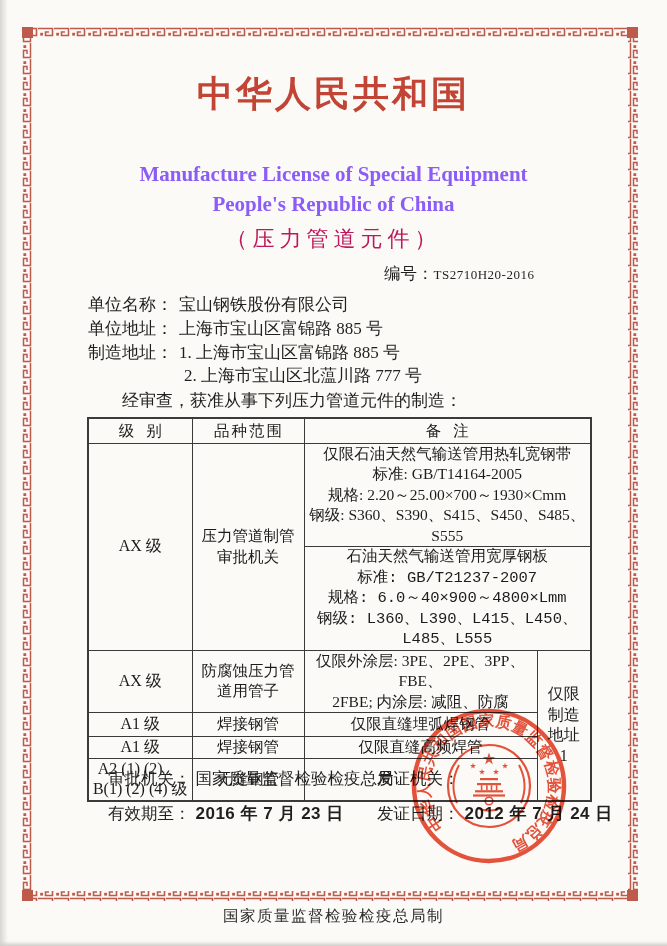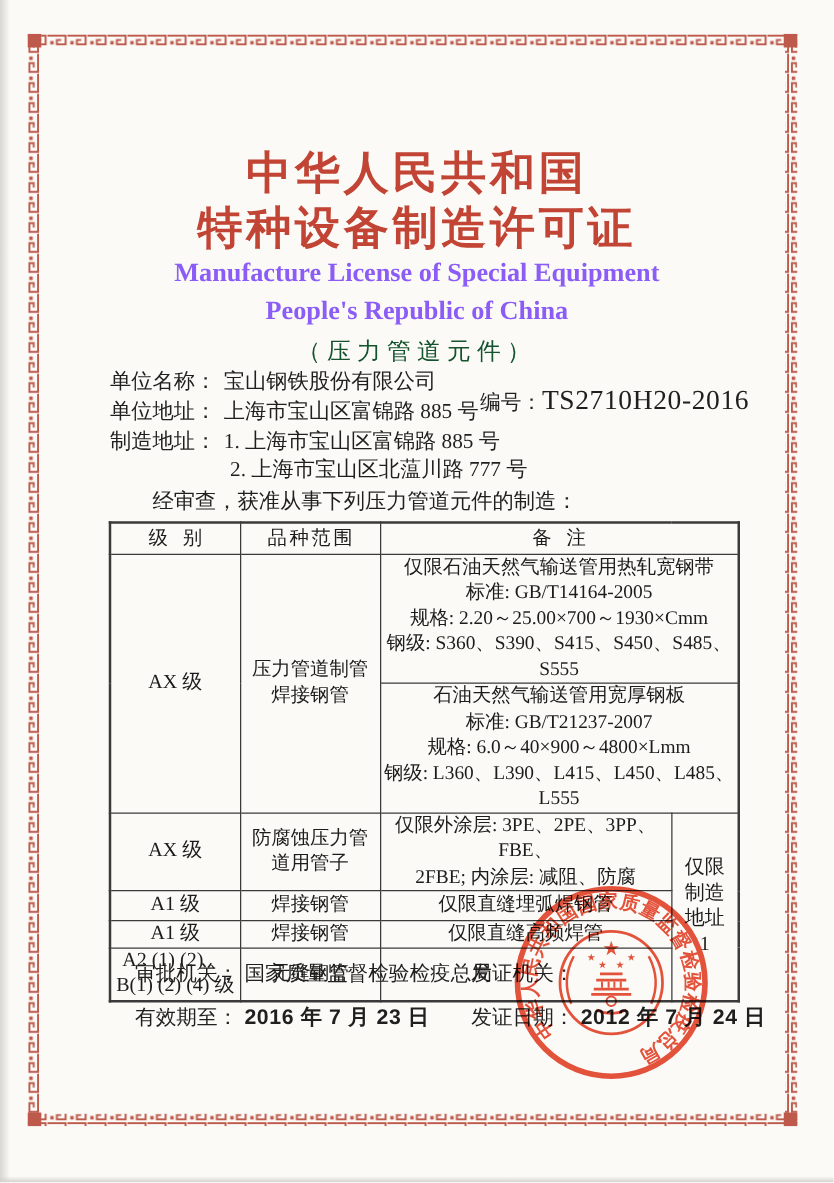--- a/index.html
+++ b/index.html
@@ -24,51 +24,51 @@
   .edge-left{position:absolute;left:0;top:0;width:8px;height:100%;
     background:linear-gradient(to right,#d8d6d2,rgba(216,214,210,0));}
   .edge-bottom{position:absolute;left:0;bottom:0;width:100%;height:5px;
     background:linear-gradient(to top,#d2d0cc,rgba(210,208,204,0));}
 
   .frame{position:absolute;left:22px;top:27px;}
   .frame .mpath{fill:none;stroke:var(--border-red);stroke-width:1.6;}
   .frame .mdot{fill:var(--border-red);}
   .frame .corner{fill:var(--border-red);}
 
-  .abs{position:absolute;margin-top:44px;}
+  .abs{position:absolute;}
   .center{left:0;width:100%;text-align:center;}
 
   .title-cn{font-size:36px;font-weight:bold;color:var(--title-red);
     letter-spacing:3px;line-height:1;}
   .title-en{font-size:21px;font-weight:bold;color:#8b5cf6;line-height:1;}
-  .subtitle{font-size:19px;font-weight:500;letter-spacing:5px;line-height:1;color:#14532d;}
+  .subtitle{font-size:22px;font-weight:500;letter-spacing:5px;line-height:1;color:#be185d;}
 
   .license-no{font-size:16.5px;}
-  .license-no .num{font-size:22px;letter-spacing:.5px;}
+  .license-no .num{font-size:13px;letter-spacing:.5px;}
 
   .info-line{position:absolute;left:88px;font-size:17px;white-space:nowrap;}
   .info-line .val{margin-left:6px;}
   .review-note{position:absolute;left:122px;font-size:17px;}
 
   table.scope{
     position:absolute;left:87px;top:417px;width:503px;
     border-collapse:collapse;table-layout:fixed;
     font-size:15.5px;color:#1c1c1c;
   }
   table.scope td{
     border:1px solid var(--line);
     text-align:center;vertical-align:middle;
     padding:0;white-space:pre-line;line-height:20.5px;
   }
   table.scope{border:2px solid var(--line);}
   td.remark{text-align:left;padding:2px 6px;}
   td.sidenote{text-align:left;padding-left:9px;line-height:23px;font-size:16px;}
   tr.h-head{height:25px;}
   tr.h-r1a{height:82px;}
-  tr.h-r1b{height:84px;}
+  tr.h-r1b{height:84px;font-family:Liberation Mono, monospace;}
   tr.h-r2{height:41px;}
   tr.h-r3{height:24px;}
   tr.h-r4{height:21px;}
   tr.h-r5{height:40px;}
   .spaced{letter-spacing:12px;padding-left:12px !important;margin-top:48px;}
   .sp2{letter-spacing:2px;padding-left:2px !important;margin-left:39px;}
   td.level{font-size:16px;}
 
   .foot-line{position:absolute;font-size:16.5px;white-space:nowrap;margin-left:20px;}
   .foot-line .val{margin-left:5px;}
@@ -107,21 +107,20 @@
     <rect x="0" y="864" width="616" height="10" fill="url(#mh)"></rect>
     <rect x="0" y="0" width="10" height="874" fill="url(#mv)"></rect>
     <rect x="606" y="0" width="10" height="874" fill="url(#mv)"></rect>
     <rect class="corner" x="0" y="0" width="11" height="11"></rect>
     <rect class="corner" x="605" y="0" width="11" height="11"></rect>
     <rect class="corner" x="0" y="863" width="11" height="11"></rect>
     <rect class="corner" x="605" y="863" width="11" height="11"></rect>
   </svg>
 
   <div class="abs center title-cn" style="top:76px">中华人民共和国</div>
-  <div class="abs center title-cn" style="top:120px">特种设备制造许可证</div>
   <div class="abs center title-en" style="top:164px">Manufacture License of Special Equipment</div>
   <div class="abs center title-en" style="top:194px">People's Republic of China</div>
   <div class="abs center subtitle" style="top:228px">（压力管道元件）</div>
 
   <div class="abs license-no" style="left:384px;top:263px">
     <span>编号：</span><span class="num">TS2710H20-2016</span>
   </div>
 
   <div class="info-line" style="top:293px">
     <span>单位名称：</span><span class="val">宝山钢铁股份有限公司</span>
@@ -146,21 +145,21 @@
     </colgroup>
     <tbody>
       <tr class="h-head">
         <td class="spaced">级别</td>
         <td class="sp2">品种范围</td>
         <td class="spaced" colspan="2">备注</td>
       </tr>
       <tr class="h-r1a">
         <td class="level" rowspan="2">AX 级</td>
         <td rowspan="2">压力管道制管
-焊接钢管</td>
+审批机关</td>
         <td class="remark" colspan="2">仅限石油天然气输送管用热轧宽钢带
 标准: GB/T14164-2005
 规格: 2.20～25.00×700～1930×Cmm
 钢级: S360、S390、S415、S450、S485、S555</td>
       </tr>
       <tr class="h-r1b">
         <td class="remark" colspan="2">石油天然气输送管用宽厚钢板
 标准: GB/T21237-2007
 规格: 6.0～40×900～4800×Lmm
 钢级: L360、L390、L415、L450、L485、L555</td>
@@ -234,14 +233,15 @@
       <rect class="fillred" x="6.8" y="-0.8" width="1.6" height="5"></rect>
       <rect class="fillred" x="-14" y="4.2" width="28" height="2.2"></rect>
       <rect class="fillred" x="-16" y="8.4" width="32" height="2.2"></rect>
       <circle class="stroke" cx="0" cy="15" r="3.8" stroke-width="1.6"></circle>
       <path class="stroke" d="M -12,22 Q 0,27.5 12,22" stroke-width="2"></path>
       <path class="stroke" d="M -32,17 Q -40,-2 -30,-21" stroke-width="2"></path>
       <path class="stroke" d="M 32,17 Q 40,-2 30,-21" stroke-width="2"></path>
     </g>
   </svg>
 
+  <div class="abs center footer" style="top:906px">国家质量监督检验检疫总局制</div>
 
 </div>
 
 </body></html>

